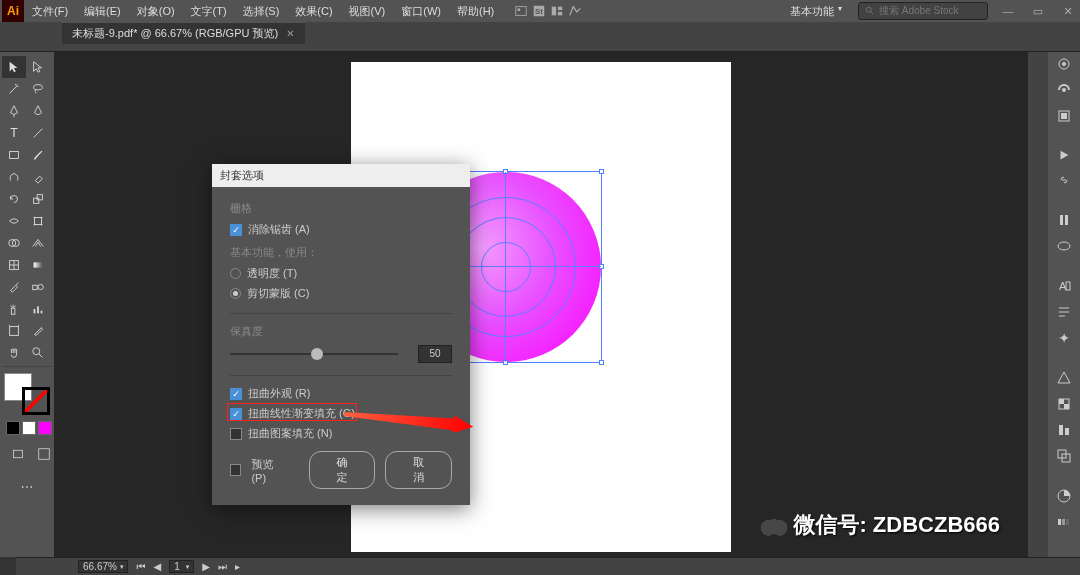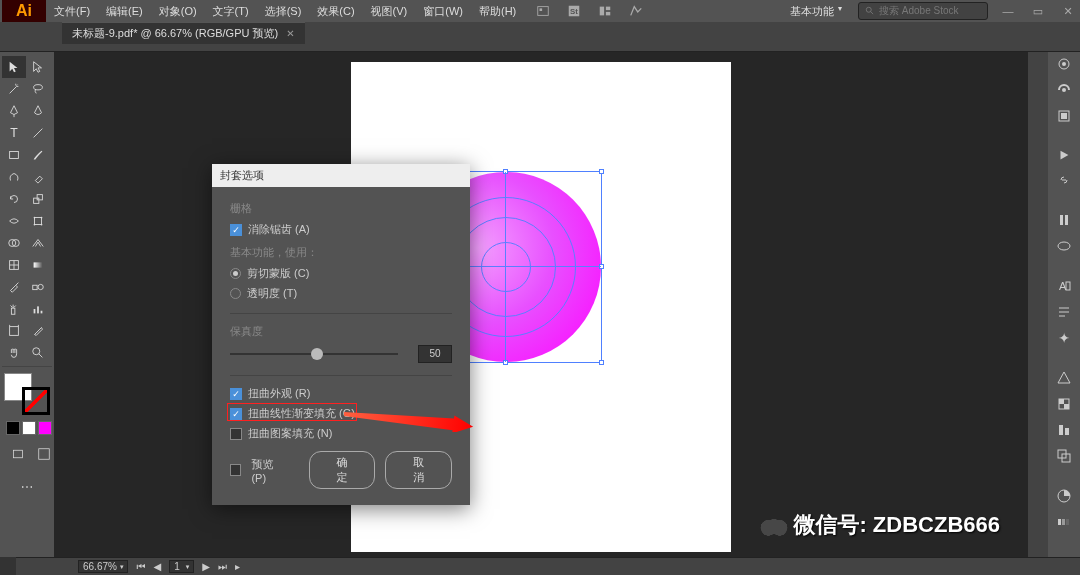--- a/index.html
+++ b/index.html
@@ -1,20 +1,20 @@
 <!DOCTYPE html>
 <html><head>
 <meta charset="utf-8">
 <style>
 * { margin:0; padding:0; box-sizing:border-box; font-family:"Microsoft YaHei",Arial,sans-serif; }
 body { background:#333; width:1080px; height:575px; overflow:hidden; position:relative; color:#ccc; font-size:11px; }
 .menubar { height:22px; background:#535353; display:flex; align-items:center; padding:0 2px; gap:0; }
-.ai-logo { width:44px; height:22px; background:#330000; color:#ff9a00; display:flex; align-items:center; justify-content:center; font-weight:bold; font-size:16px; }
+.ai-logo { width:22px; height:22px; background:#330000; color:#ff9a00; display:flex; align-items:center; justify-content:center; font-weight:bold; font-size:12px; }
 .menu-item { padding:0 8px; color:#ddd; font-size:11px; line-height:22px; }
-.menu-icons { display:flex; gap:17px; margin-left:12px; align-items:center; }
+.menu-icons { display:flex; gap:4px; margin-left:12px; align-items:center; }
 .menu-icon { width:14px; height:14px; color:#aaa; }
 .menu-right { margin-left:auto; display:flex; align-items:center; gap:10px; }
 .workspace-btn { color:#ddd; font-size:11px; padding:2px 6px; display:flex; gap:4px;}
 .search-box { background:#424242; border:1px solid #222; border-radius:3px; padding:1px 6px; color:#888; font-size:10px; width:130px; display:flex; align-items:center; gap:4px;}
 .win-btn { width:20px; height:16px; color:#aaa; display:flex; align-items:center; justify-content:center; font-size:11px;}
 .control-bar { height:30px; background:#434343; border-bottom:1px solid #222;}
 .tab-bar { height:22px; background:#434343; display:flex; align-items:center; padding-left:62px; }
 .doc-tab { background:#333; color:#ddd; padding:3px 10px; font-size:11px; display:flex; align-items:center; gap:8px; border-top:1px solid #555;}
 .doc-tab .x { color:#999; font-size:10px;}
 .workspace { position:absolute; top:52px; bottom:18px; left:0; right:0; display:flex; }
@@ -347,26 +347,26 @@
     <div class="dialog">
       <div class="dlg-title">封套选项</div>
       <div class="dlg-body">
         <div class="section-lbl">栅格</div>
         <div class="chk-row">
           <div class="chk on">✓</div>
           <span>消除锯齿 (A)</span>
         </div>
         <div class="section-lbl" style="margin-top:8px">基本功能，使用：</div>
         <div class="chk-row">
+          <div class="radio"></div>
+          <span>透明度 (T)</span>
+        </div>
+        <div class="chk-row">
           <div class="radio on"></div>
           <span>剪切蒙版 (C)</span>
-        </div>
-        <div class="chk-row">
-          <div class="radio"></div>
-          <span>透明度 (T)</span>
         </div>
         <div class="divider"></div>
         <div class="section-lbl">保真度</div>
         <div class="slider-row">
           <div class="slider-track">
               <div class="slider-thumb"></div>
             </div>
           <div class="slider-val">50</div>
         </div>
         <div class="divider"></div>

